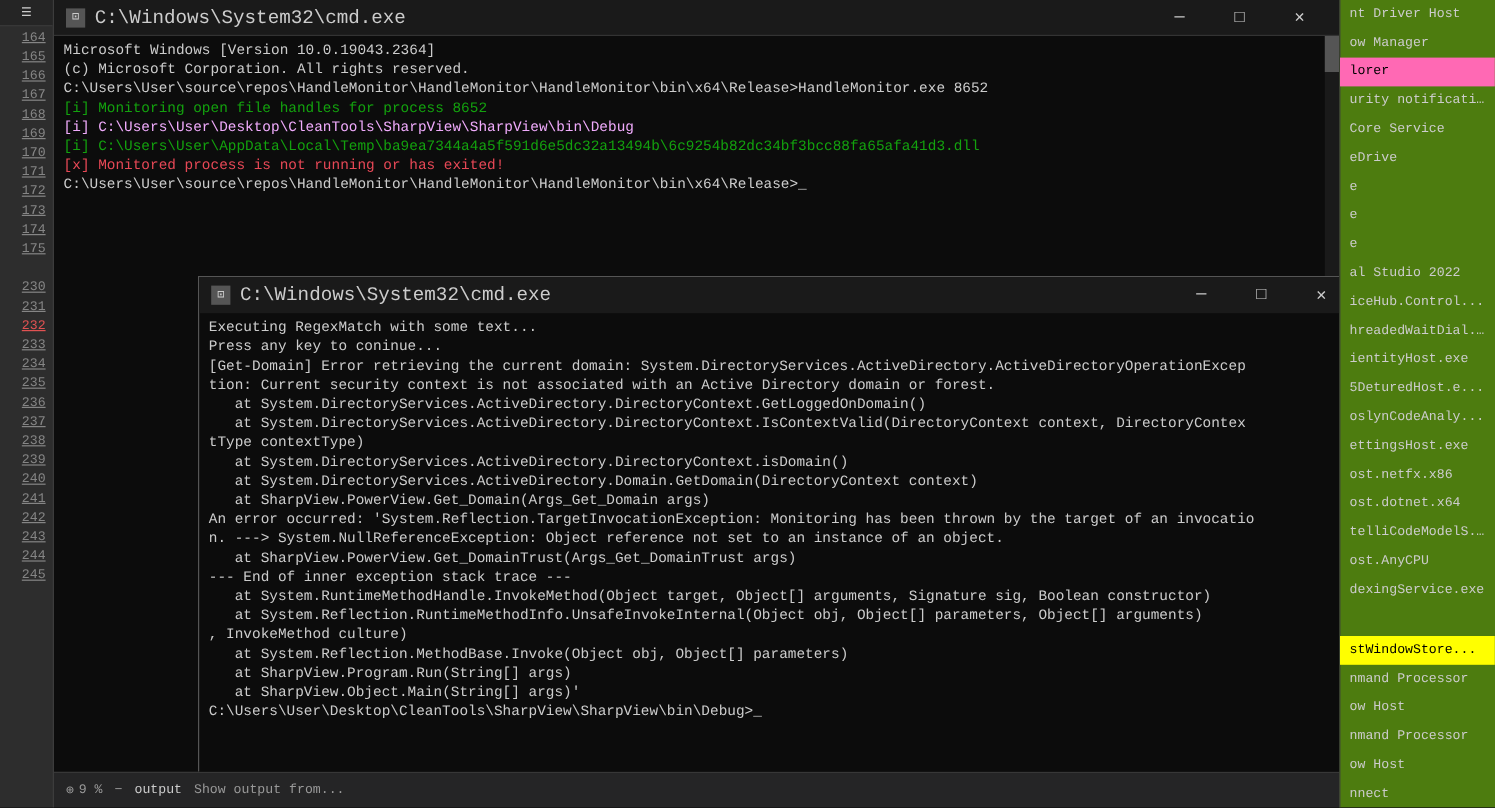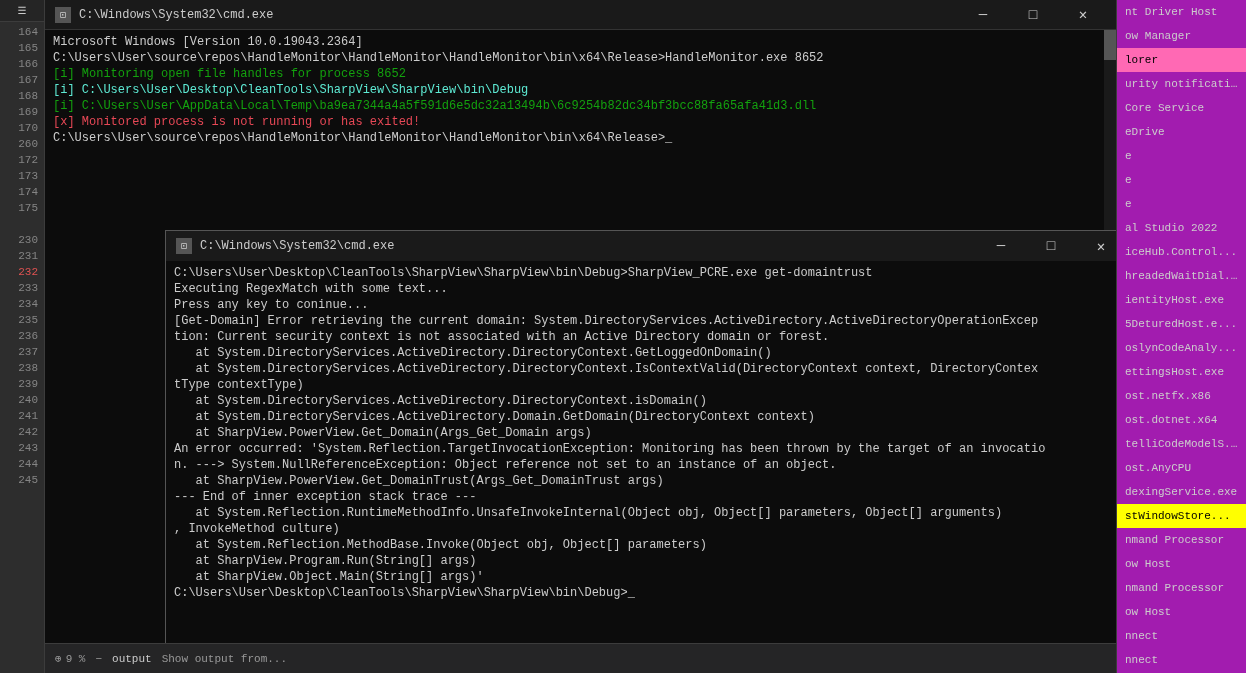--- a/index.html
+++ b/index.html
@@ -33,20 +33,21 @@
       overflow: hidden;
     }
     .line-num {
       height: 16px;
       display: flex;
       align-items: center;
       justify-content: flex-end;
       padding-right: 6px;
       color: #858585;
       font-size: 11px;
+      text-decoration: underline;
     }
     .line-num.active { color: #c6c6c6; }
     .line-num.breakpoint { color: #e05252; }
 
     
     .main-area {
       flex: 1;
       display: flex;
       flex-direction: column;
       overflow: hidden;
@@ -71,21 +72,21 @@
       width: 16px;
       height: 16px;
       background: #555;
       margin-right: 8px;
       display: flex; align-items: center; justify-content: center;
       font-size: 10px; color: #ccc;
     }
     .cmd-titlebar-title {
       flex: 1;
       color: #ccc;
-      font-size: 12px;
+      font-size: 16px;
     }
     .window-controls {
       display: flex;
       gap: 4px;
     }
     .win-btn {
       width: 46px;
       height: 30px;
       display: flex;
       align-items: center;
@@ -168,37 +169,37 @@
     .output-tab {
       display: flex;
       align-items: center;
       gap: 4px;
       color: #ccc;
     }
 
     
     .right-sidebar {
       width: 130px;
-      background: #a21caf;
+      background: #4d7c0f;
       border-left: 1px solid #3c3c3c;
       overflow-y: auto;
       overflow-x: hidden;
       flex-shrink: 0;
     }
     .sidebar-item {
       padding: 3px 8px;
       font-size: 11px;
       color: #cccccc;
       white-space: nowrap;
       overflow: hidden;
       text-overflow: ellipsis;
       cursor: pointer;
       line-height: 18px;
     }
-    .sidebar-item.highlighted { background: #ffff00; color: #000; }
+    .sidebar-item.highlighted { background: #ffff00; color: #000; margin-top: 26px; }
     .sidebar-item.pink-bg { background: #ff69b4; color: #000; }
 
     .sidebar-scroll-area {
       height: 100%;
       overflow-y: scroll;
     }
     .sidebar-scroll-area::-webkit-scrollbar { width: 6px; }
     .sidebar-scroll-area::-webkit-scrollbar-track { background: #1e1e1e; }
     .sidebar-scroll-area::-webkit-scrollbar-thumb { background: #555; }
 
@@ -212,21 +213,21 @@
 <div class="left-panel">
   <div class="left-panel-header">☰</div>
   <div class="line-numbers" id="line-numbers-container">
   <div class="line-num">164</div>
       <div class="line-num">165</div>
       <div class="line-num">166</div>
       <div class="line-num">167</div>
       <div class="line-num">168</div>
       <div class="line-num">169</div>
       <div class="line-num">170</div>
-      <div class="line-num">260</div>
+      <div class="line-num">171</div>
       <div class="line-num">172</div>
       <div class="line-num">173</div>
       <div class="line-num">174</div>
       <div class="line-num">175</div>
       <div class="line-num"></div>
       <div class="line-num">230</div>
       <div class="line-num">231</div>
       <div class="line-num active breakpoint">232</div>
       <div class="line-num">233</div>
       <div class="line-num">234</div>
@@ -252,24 +253,25 @@
       <div class="cmd-titlebar-title">C:\Windows\System32\cmd.exe</div>
       <div class="window-controls">
         <div class="win-btn">─</div>
         <div class="win-btn">□</div>
         <div class="win-btn close">✕</div>
       </div>
     </div>
 
     <div class="cmd-content" id="outer-cmd-content">
     <div class="line">Microsoft Windows [Version 10.0.19043.2364]</div>
+        <div class="line">(c) Microsoft Corporation. All rights reserved.</div>
         <div class="line"></div>
         <div class="line">C:\Users\User\source\repos\HandleMonitor\HandleMonitor\HandleMonitor\bin\x64\Release&gt;HandleMonitor.exe 8652</div>
         <div class="line" style="color: rgb(19, 161, 14);">[i] Monitoring open file handles for process 8652</div>
-        <div class="line" style="color: #5eead4;">[i] C:\Users\User\Desktop\CleanTools\SharpView\SharpView\bin\Debug</div>
+        <div class="line" style="color: #f0abfc;">[i] C:\Users\User\Desktop\CleanTools\SharpView\SharpView\bin\Debug</div>
         <div class="line" style="color: rgb(19, 161, 14);">[i] C:\Users\User\AppData\Local\Temp\ba9ea7344a4a5f591d6e5dc32a13494b\6c9254b82dc34bf3bcc88fa65afa41d3.dll</div>
         <div class="line" style="color: rgb(231, 72, 86);">[x] Monitored process is not running or has exited!</div>
         <div class="line"></div>
         <div class="line">C:\Users\User\source\repos\HandleMonitor\HandleMonitor\HandleMonitor\bin\x64\Release&gt;_</div>
       </div>
 
     <div class="outer-scrollbar">
       <div class="outer-scrollbar-thumb"></div>
     </div>
 
@@ -277,35 +279,35 @@
       <div class="cmd-inner-titlebar">
         <div class="cmd-titlebar-icon">⊡</div>
         <div class="cmd-titlebar-title">C:\Windows\System32\cmd.exe</div>
         <div class="window-controls">
           <div class="win-btn">─</div>
           <div class="win-btn">□</div>
           <div class="win-btn close">✕</div>
         </div>
       </div>
       <div class="cmd-inner-content" id="inner-cmd-content">
-      <div class="line">C:\Users\User\Desktop\CleanTools\SharpView\SharpView\bin\Debug&gt;SharpView_PCRE.exe get-domaintrust</div>
           <div class="line">Executing RegexMatch with some text...</div>
           <div class="line">Press any key to coninue...</div>
           <div class="line">[Get-Domain] Error retrieving the current domain: System.DirectoryServices.ActiveDirectory.ActiveDirectoryOperationExcep</div>
           <div class="line">tion: Current security context is not associated with an Active Directory domain or forest.</div>
           <div class="line">   at System.DirectoryServices.ActiveDirectory.DirectoryContext.GetLoggedOnDomain()</div>
           <div class="line">   at System.DirectoryServices.ActiveDirectory.DirectoryContext.IsContextValid(DirectoryContext context, DirectoryContex</div>
           <div class="line">tType contextType)</div>
           <div class="line">   at System.DirectoryServices.ActiveDirectory.DirectoryContext.isDomain()</div>
           <div class="line">   at System.DirectoryServices.ActiveDirectory.Domain.GetDomain(DirectoryContext context)</div>
           <div class="line">   at SharpView.PowerView.Get_Domain(Args_Get_Domain args)</div>
           <div class="line">An error occurred: 'System.Reflection.TargetInvocationException: Monitoring has been thrown by the target of an invocatio</div>
           <div class="line">n. ---&gt; System.NullReferenceException: Object reference not set to an instance of an object.</div>
           <div class="line">   at SharpView.PowerView.Get_DomainTrust(Args_Get_DomainTrust args)</div>
           <div class="line">--- End of inner exception stack trace ---</div>
+          <div class="line">   at System.RuntimeMethodHandle.InvokeMethod(Object target, Object[] arguments, Signature sig, Boolean constructor)</div>
           <div class="line">   at System.Reflection.RuntimeMethodInfo.UnsafeInvokeInternal(Object obj, Object[] parameters, Object[] arguments)</div>
           <div class="line">, InvokeMethod culture)</div>
           <div class="line">   at System.Reflection.MethodBase.Invoke(Object obj, Object[] parameters)</div>
           <div class="line">   at SharpView.Program.Run(String[] args)</div>
           <div class="line">   at SharpView.Object.Main(String[] args)'</div>
           <div class="line"></div>
           <div class="line">C:\Users\User\Desktop\CleanTools\SharpView\SharpView\bin\Debug&gt;_</div>
         </div>
 
     </div>

